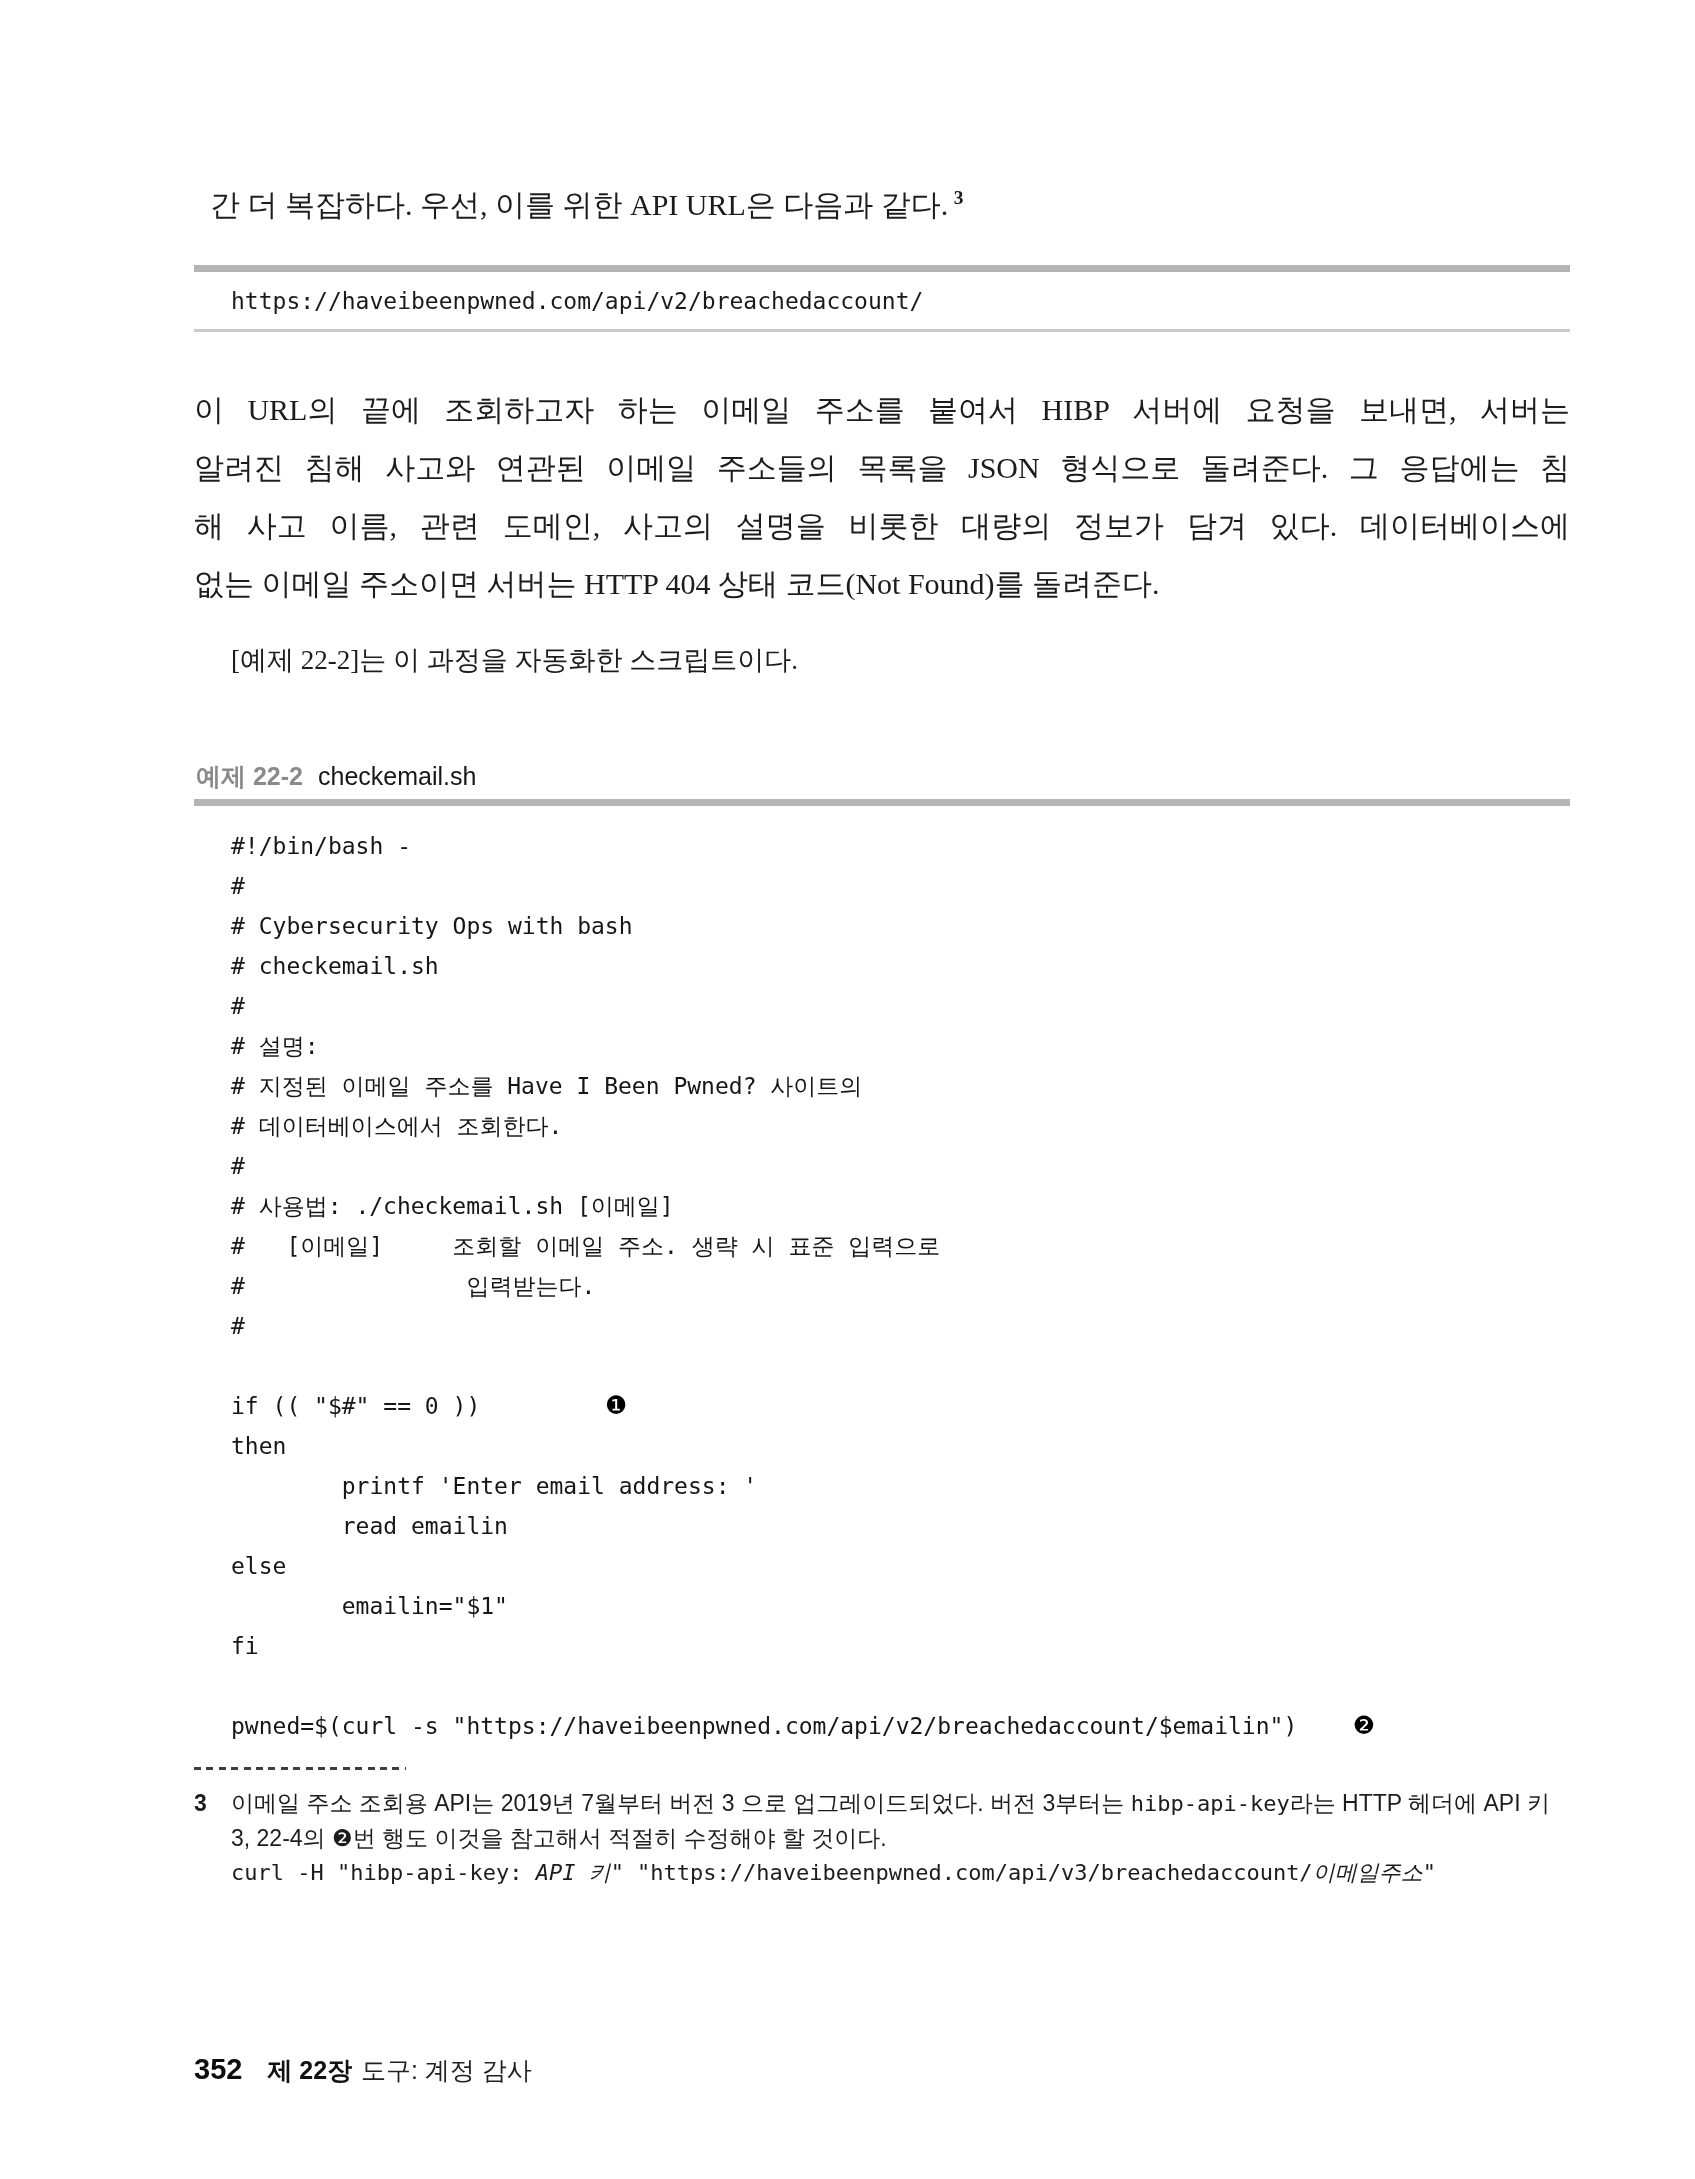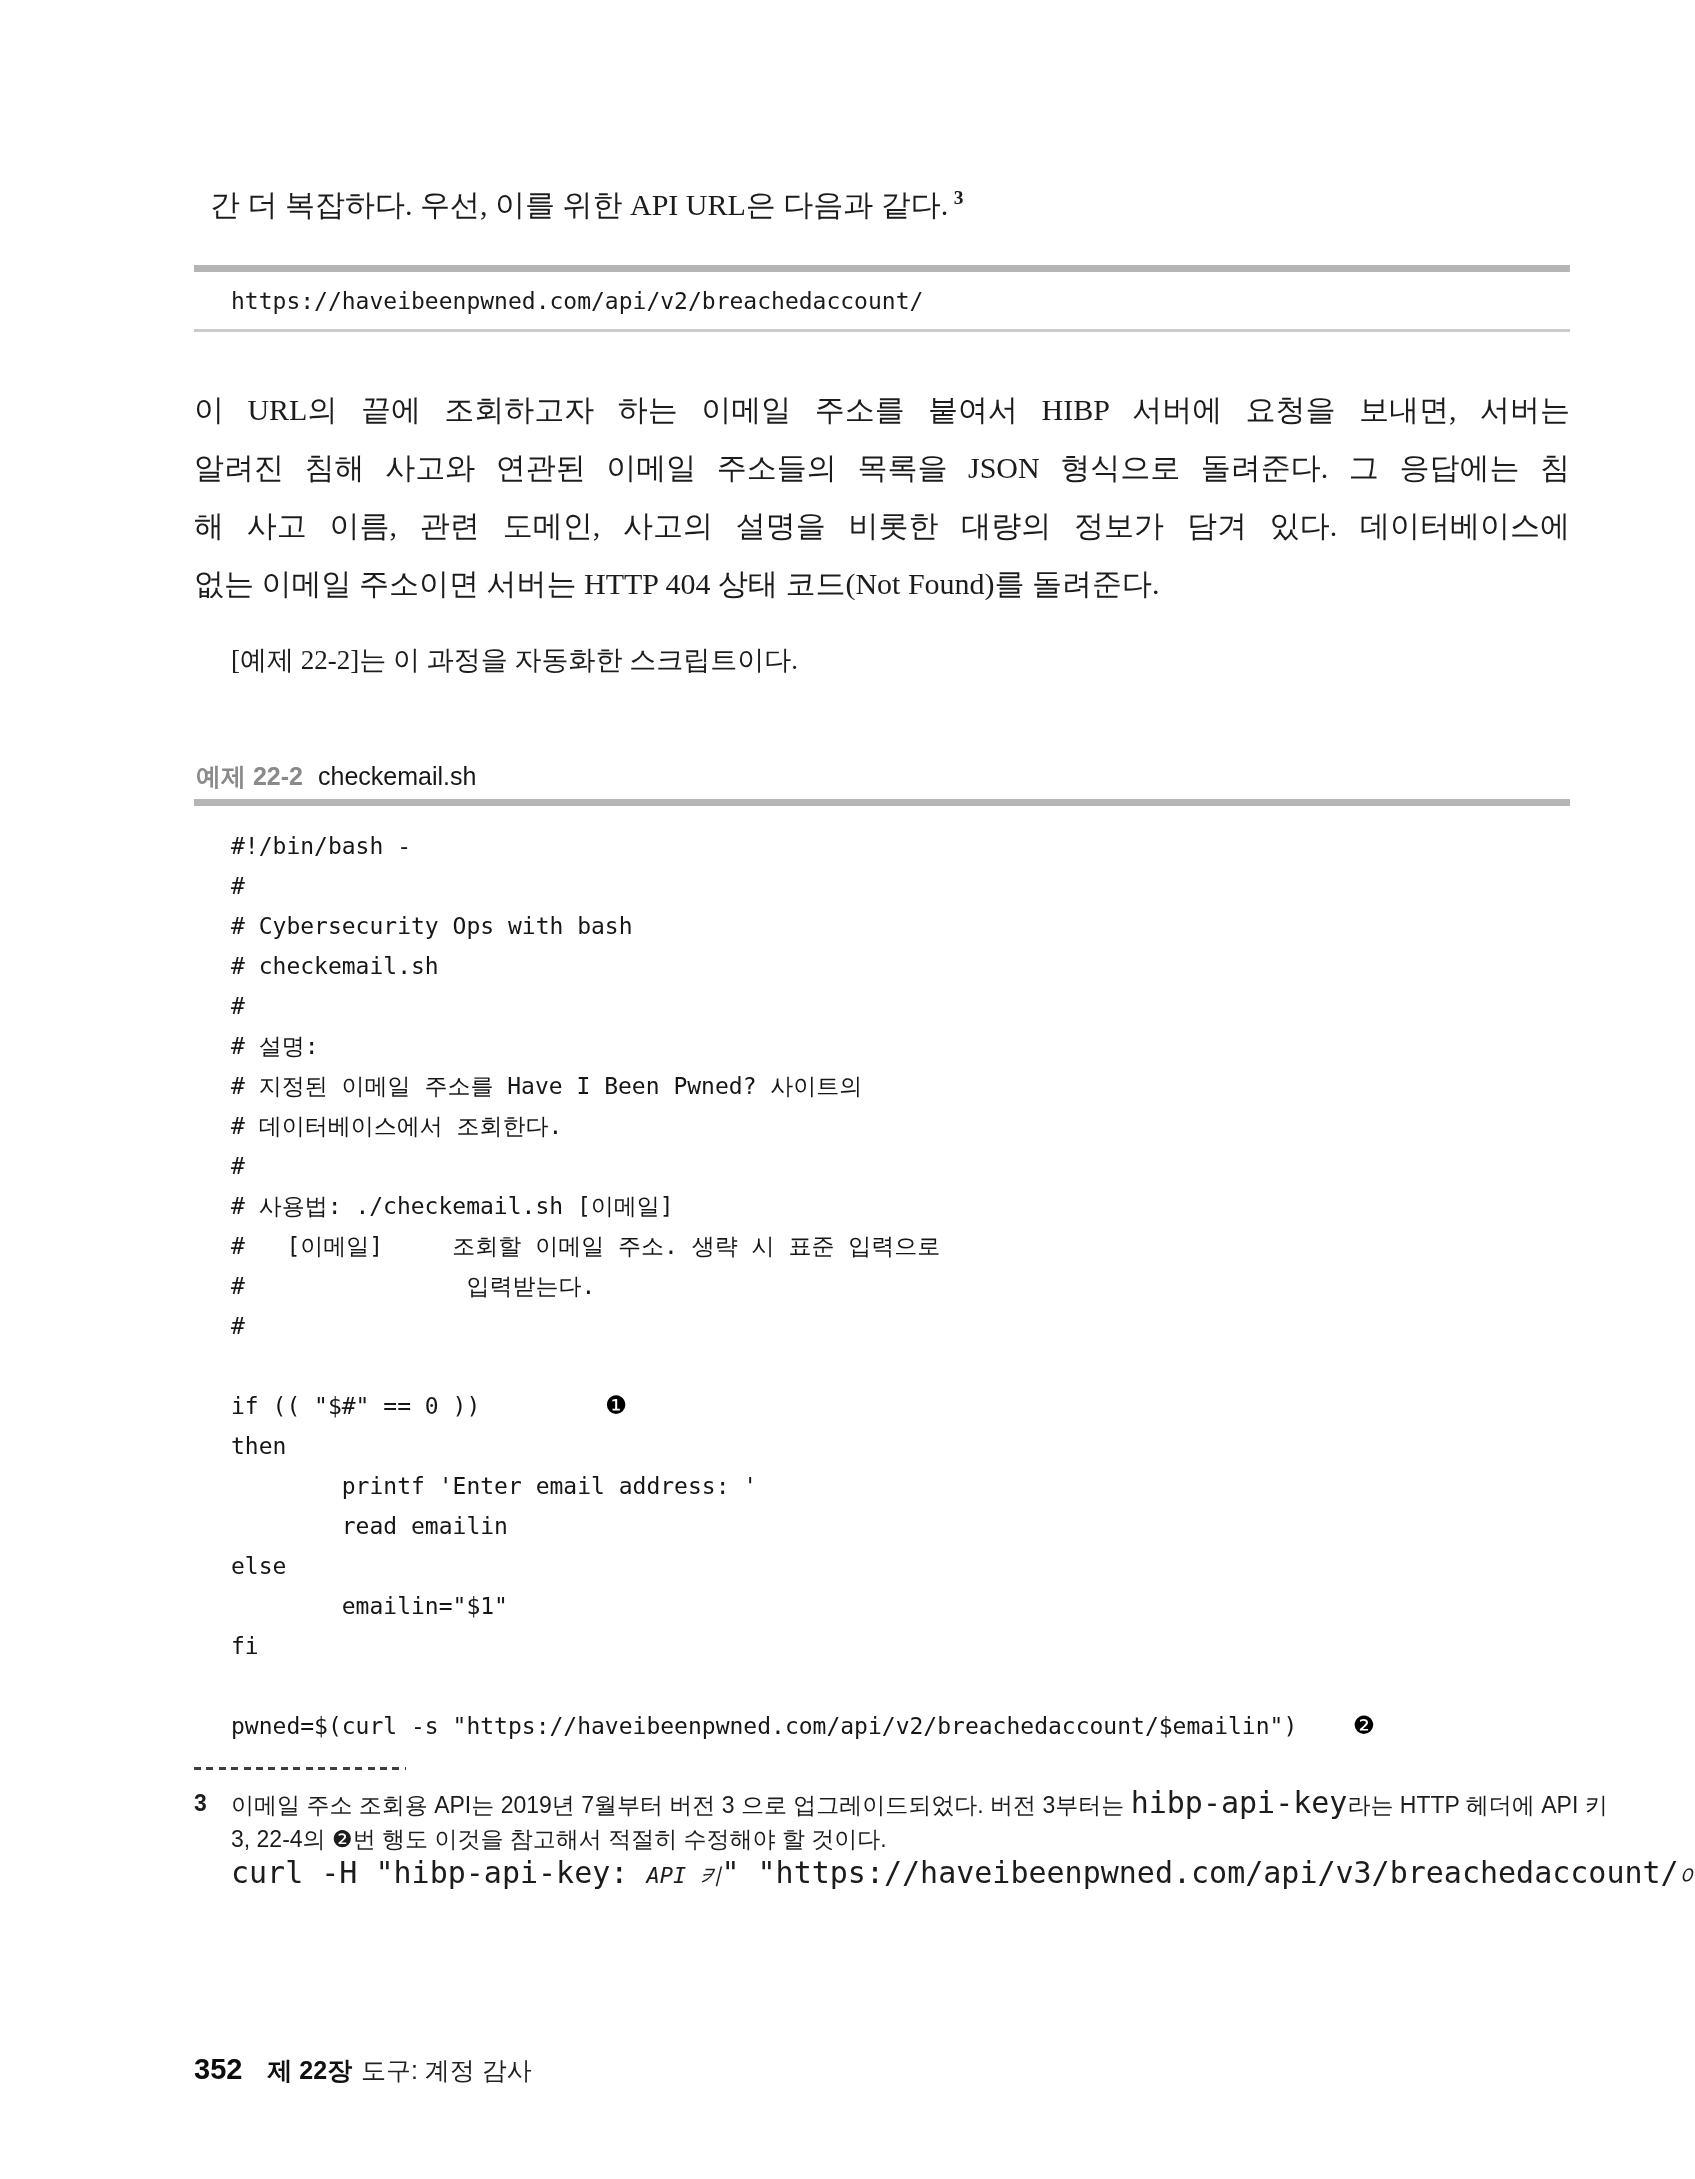--- a/index.html
+++ b/index.html
@@ -85,21 +85,21 @@
     font-family:"Liberation Sans", sans-serif;
     font-size:23px;color:#1c1c1c;
   }
   .fn-marker{
     width:37px;flex:0 0 37px;
     font-weight:bold;line-height:34px;
   }
   .fn-body{flex:1;}
   .fn-line{line-height:34px;white-space:nowrap;}
   .seg-plain{}
-  .seg-mono{font-family:"DejaVu Sans Mono", monospace;font-size:30px;}
+  .seg-mono{font-family:"DejaVu Sans Mono", monospace;font-size:22px;}
   .seg-mono-italic{font-family:"DejaVu Sans Mono", monospace;font-size:22px;font-style:italic;}
   .seg-callout{font-family:"DejaVu Sans", sans-serif;font-size:23px;}
   
   .footer{
     position:absolute;left:194px;top:2029px;width:1376px;
     font-family:"Liberation Sans", sans-serif;
     line-height:39px;
     margin-top:21px;
   }
   .pagenum{font-size:29px;font-weight:bold;color:#0d0d0d;margin-right:25px;}

